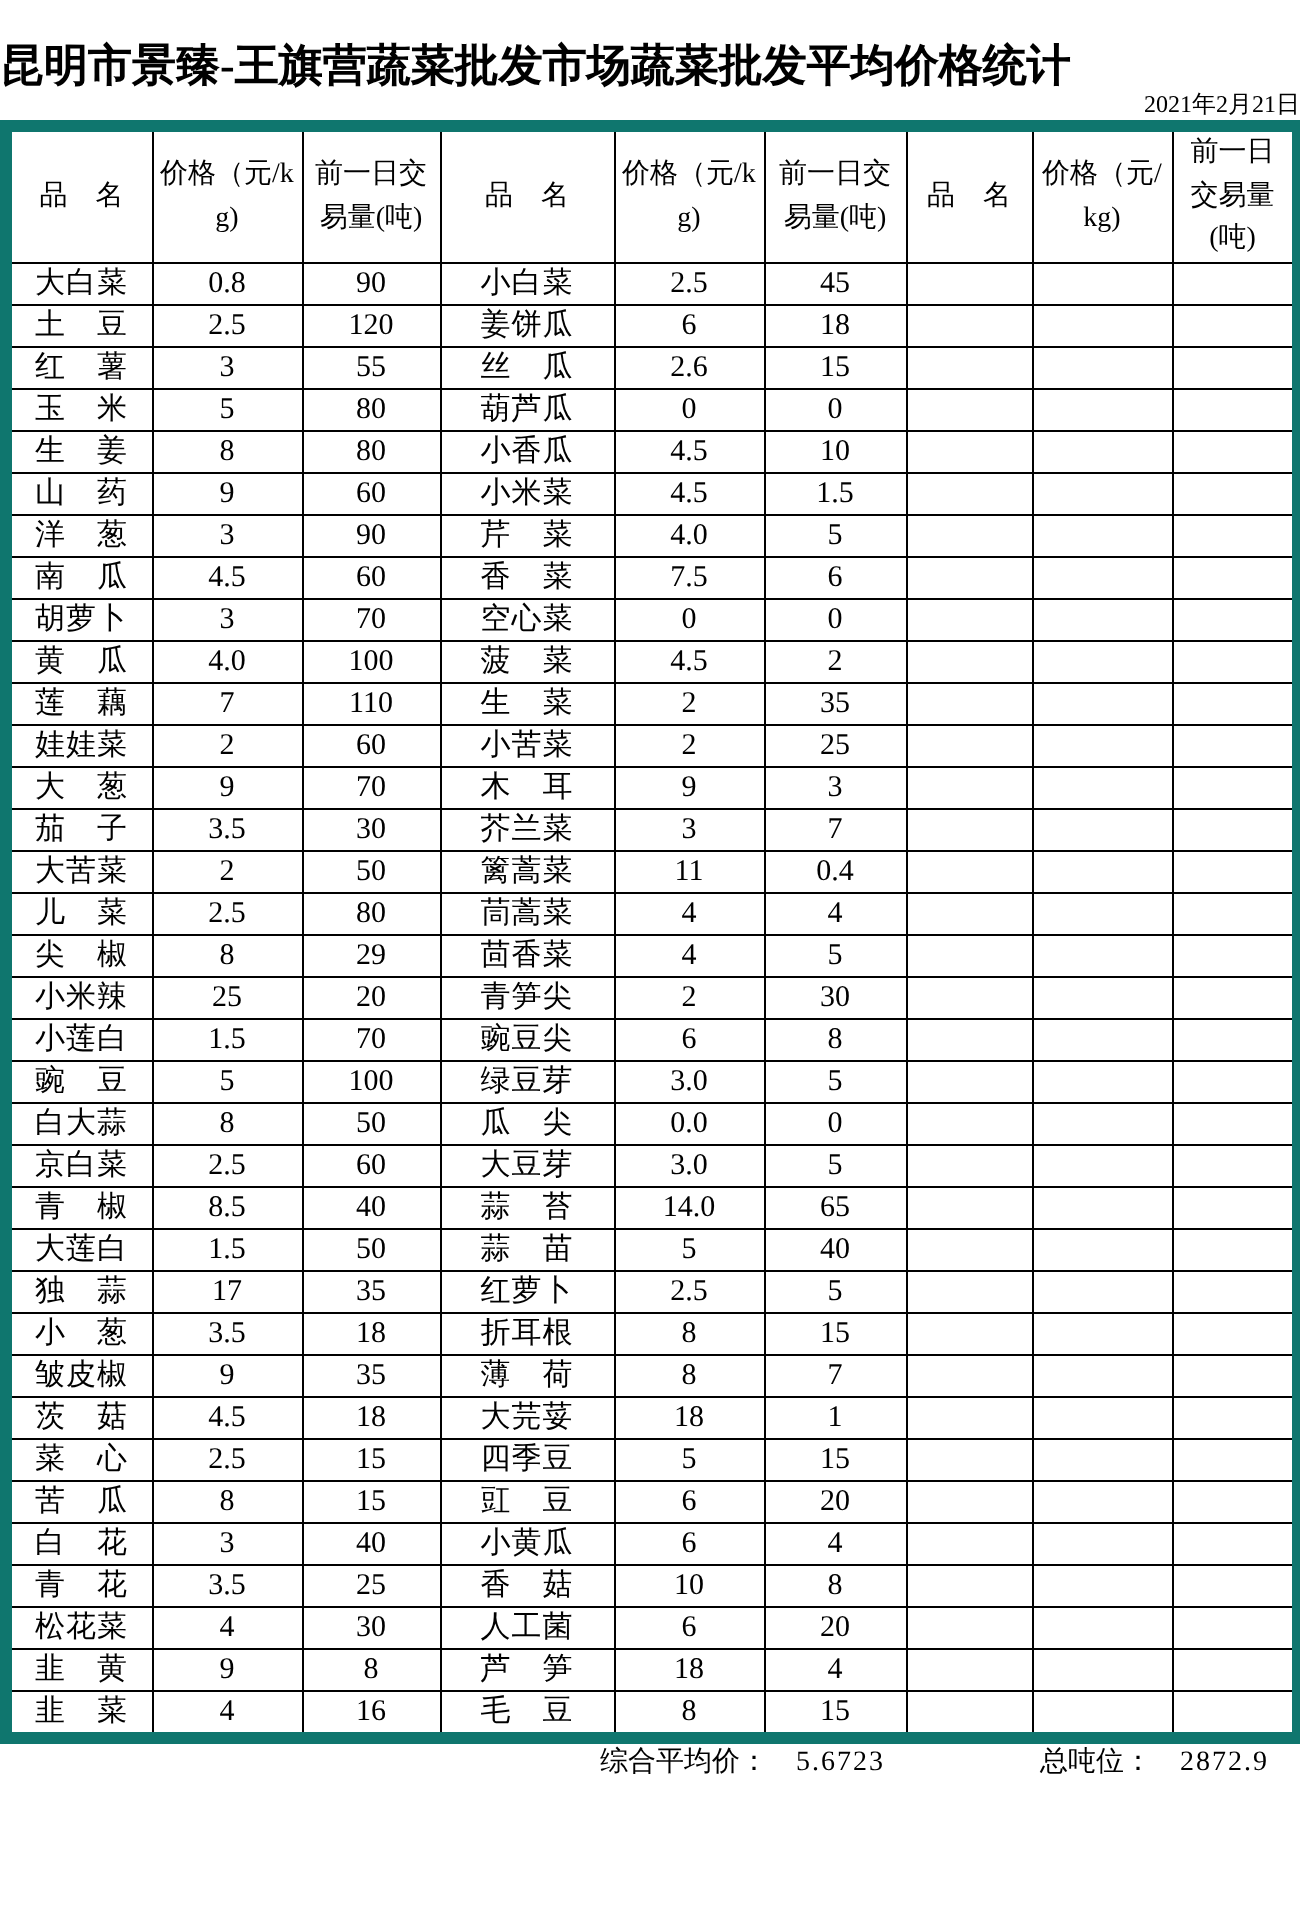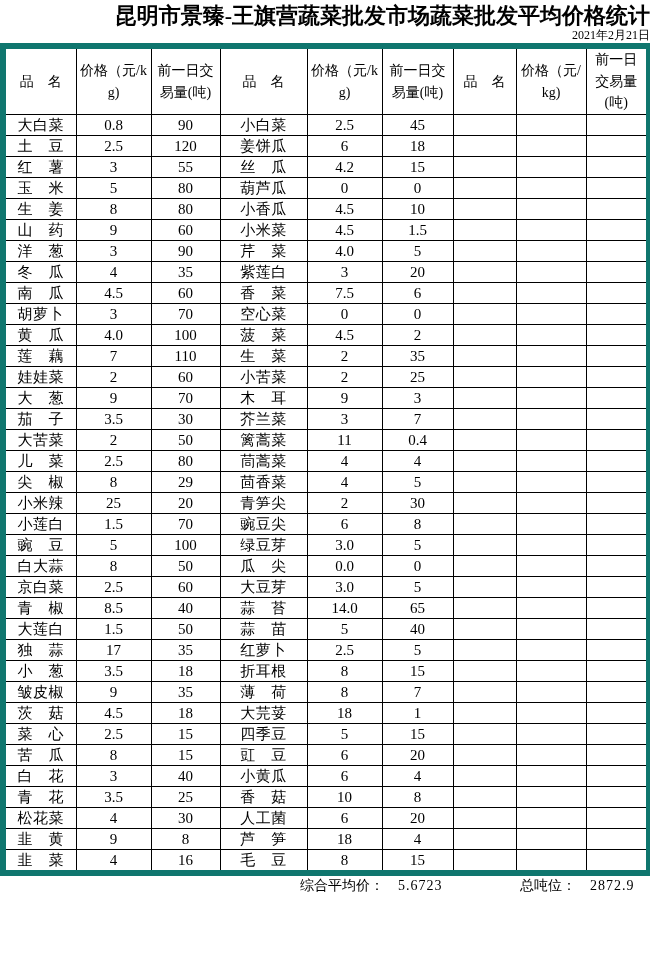--- a/index.html
+++ b/index.html
@@ -2,22 +2,22 @@
 <html><head>
 <meta charset="utf-8">
 <style>
   html,body{margin:0;padding:0;}
   body{
     width:650px;height:953px;background:#ffffff;color:#000000;
     font-family:"Liberation Serif","DejaVu Serif",serif;
     overflow:hidden;position:relative;
   }
   .title{
-    text-align:right;font-size:22px;font-weight:bold;
-    margin-top:3px;line-height:25px;white-space:nowrap;
+    text-align:left;font-size:22px;font-weight:bold;
+    margin-top:20px;line-height:25px;white-space:nowrap;
   }
   .date{
     text-align:right;font-size:12px;line-height:12px;margin-top:1px;
   }
   table.price-table{
     border-collapse:collapse;table-layout:fixed;
     width:646px;margin:2px auto 0 auto;
     border:6px solid #0f766e;
   }
   .price-table th,.price-table td{
@@ -93,21 +93,21 @@
         <td class="num-cell">18</td>
         <td class="name-cell"></td>
         <td class="num-cell"></td>
         <td class="num-cell"></td>
       </tr>
       <tr>
         <td class="name-cell">红　薯</td>
         <td class="num-cell">3</td>
         <td class="num-cell">55</td>
         <td class="name-cell">丝　瓜</td>
-        <td class="num-cell">4.2</td>
+        <td class="num-cell">2.6</td>
         <td class="num-cell">15</td>
         <td class="name-cell"></td>
         <td class="num-cell"></td>
         <td class="num-cell"></td>
       </tr>
       <tr>
         <td class="name-cell">玉　米</td>
         <td class="num-cell">5</td>
         <td class="num-cell">80</td>
         <td class="name-cell">葫芦瓜</td>
@@ -139,31 +139,20 @@
         <td class="num-cell"></td>
         <td class="num-cell"></td>
       </tr>
       <tr>
         <td class="name-cell">洋　葱</td>
         <td class="num-cell">3</td>
         <td class="num-cell">90</td>
         <td class="name-cell">芹　菜</td>
         <td class="num-cell">4.0</td>
         <td class="num-cell">5</td>
-        <td class="name-cell"></td>
-        <td class="num-cell"></td>
-        <td class="num-cell"></td>
-      </tr>
-      <tr>
-        <td class="name-cell">冬　瓜</td>
-        <td class="num-cell">4</td>
-        <td class="num-cell">35</td>
-        <td class="name-cell">紫莲白</td>
-        <td class="num-cell">3</td>
-        <td class="num-cell">20</td>
         <td class="name-cell"></td>
         <td class="num-cell"></td>
         <td class="num-cell"></td>
       </tr>
       <tr>
         <td class="name-cell">南　瓜</td>
         <td class="num-cell">4.5</td>
         <td class="num-cell">60</td>
         <td class="name-cell">香　菜</td>
         <td class="num-cell">7.5</td>

